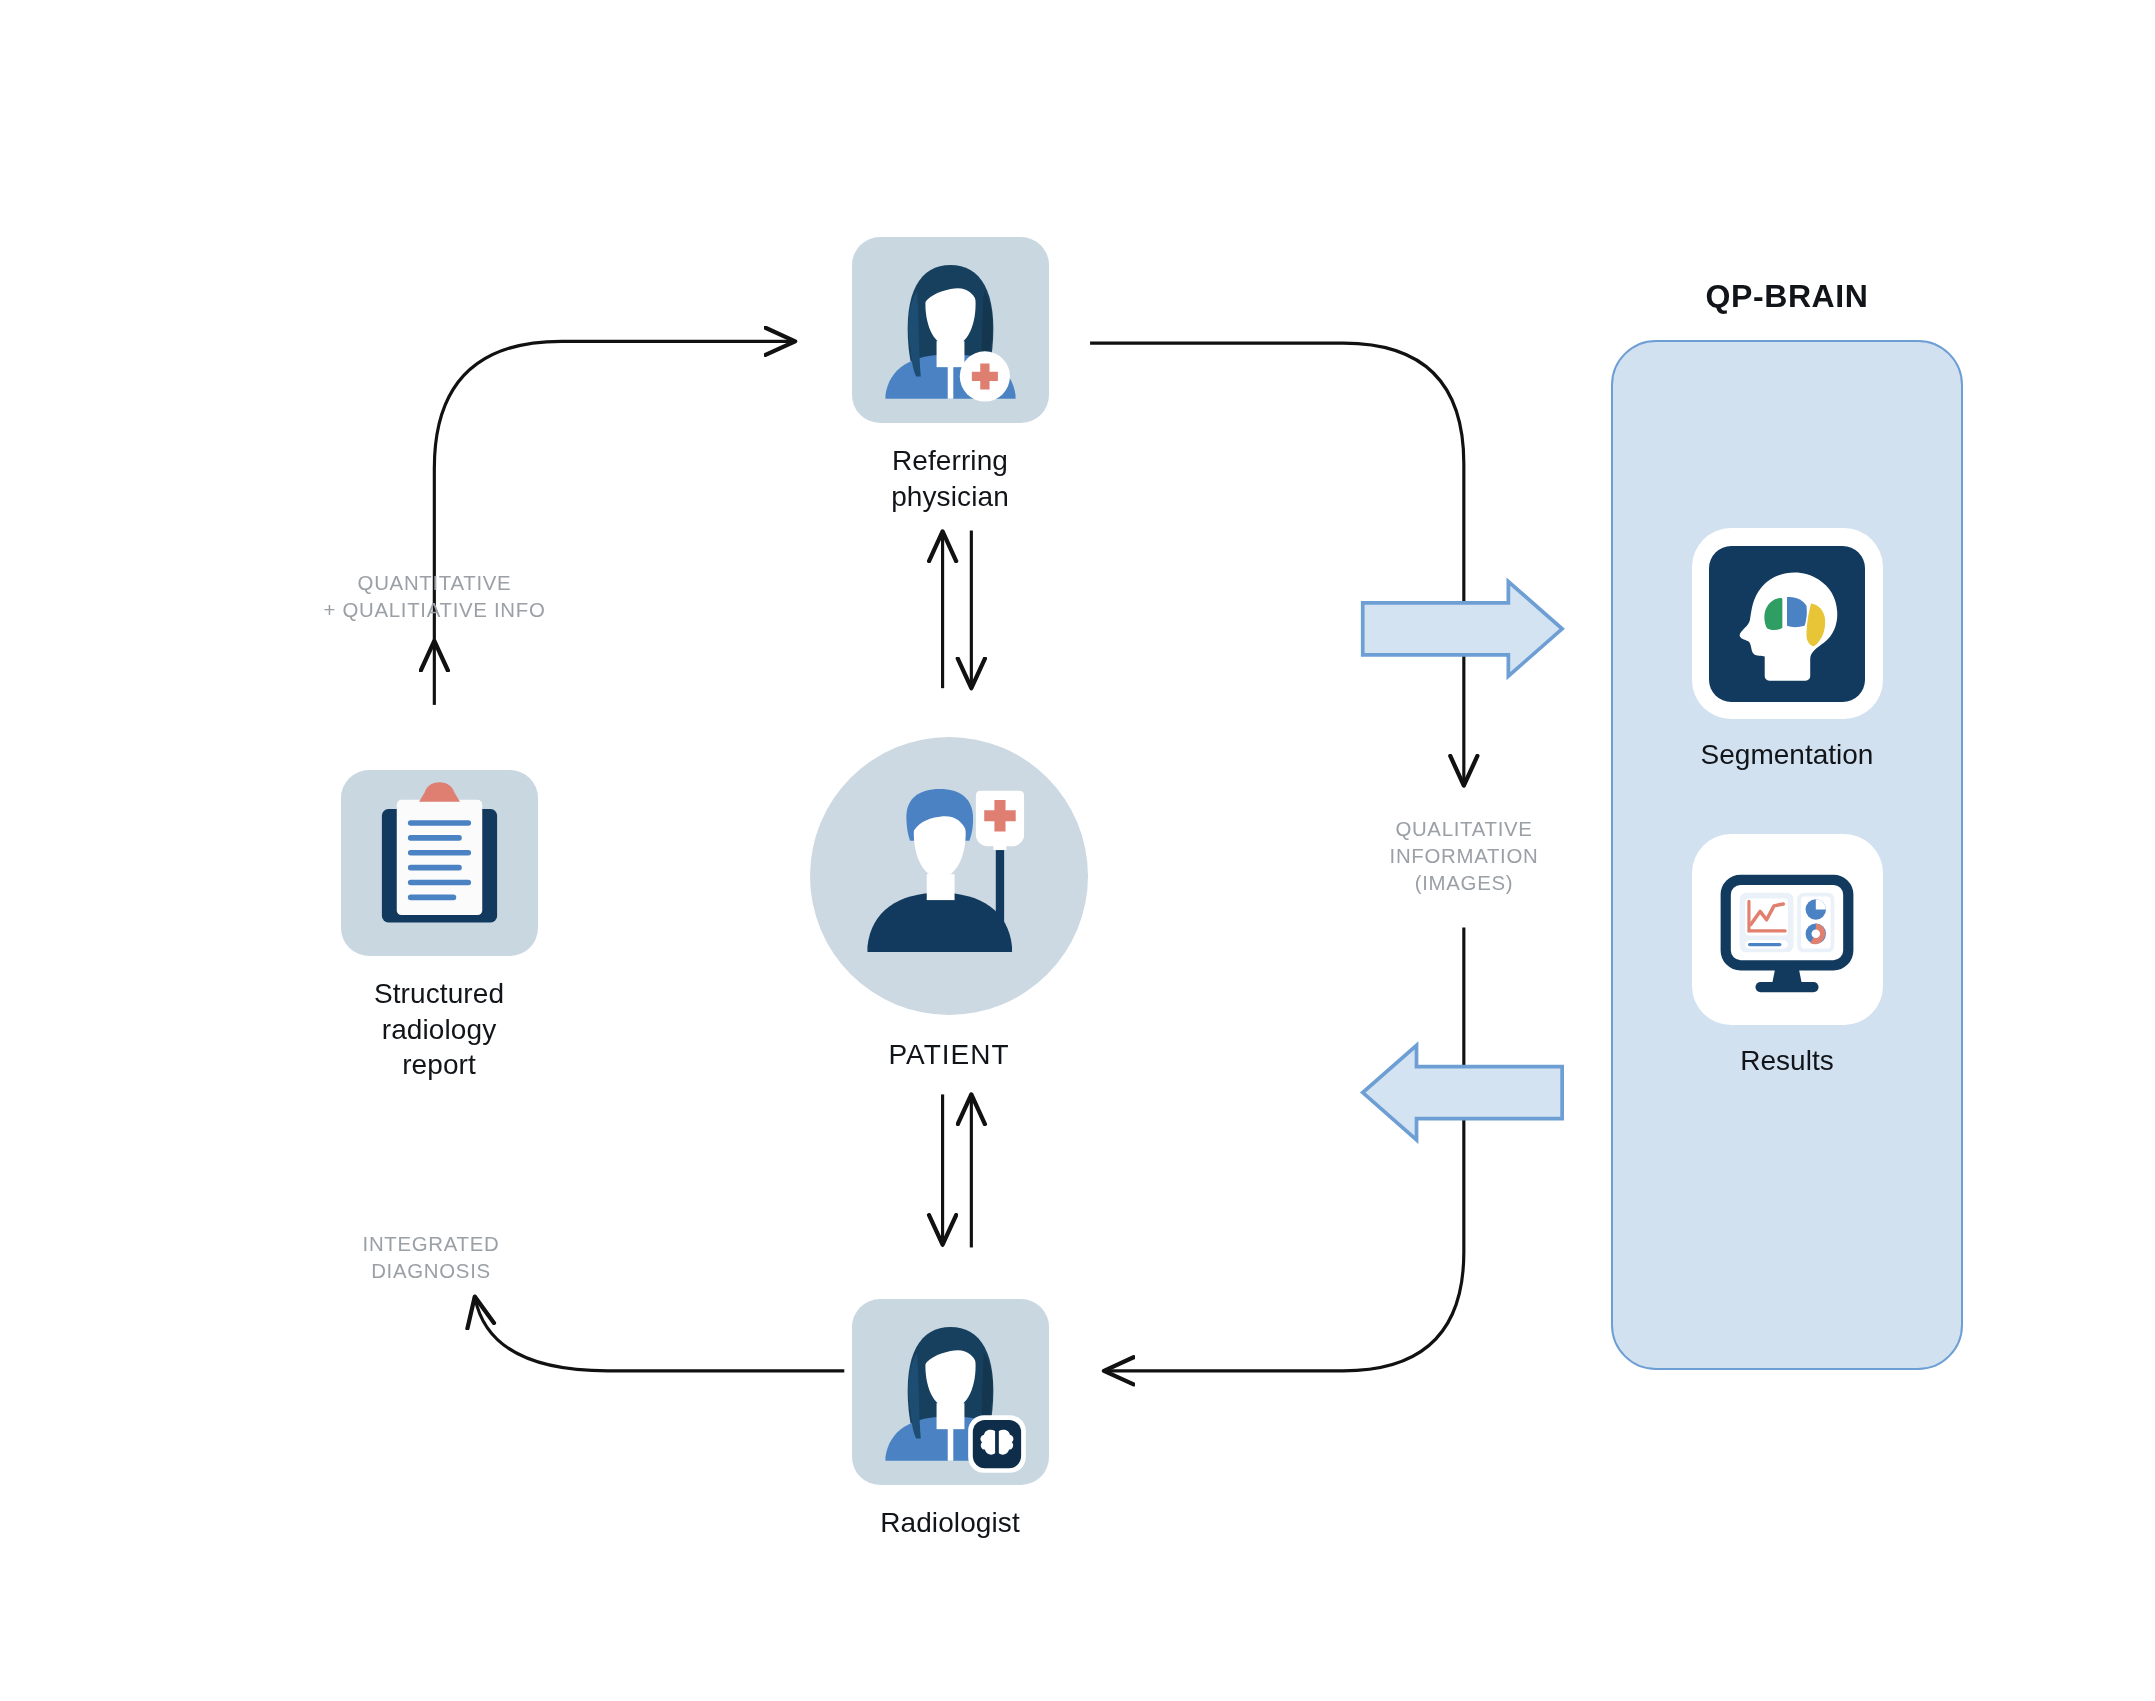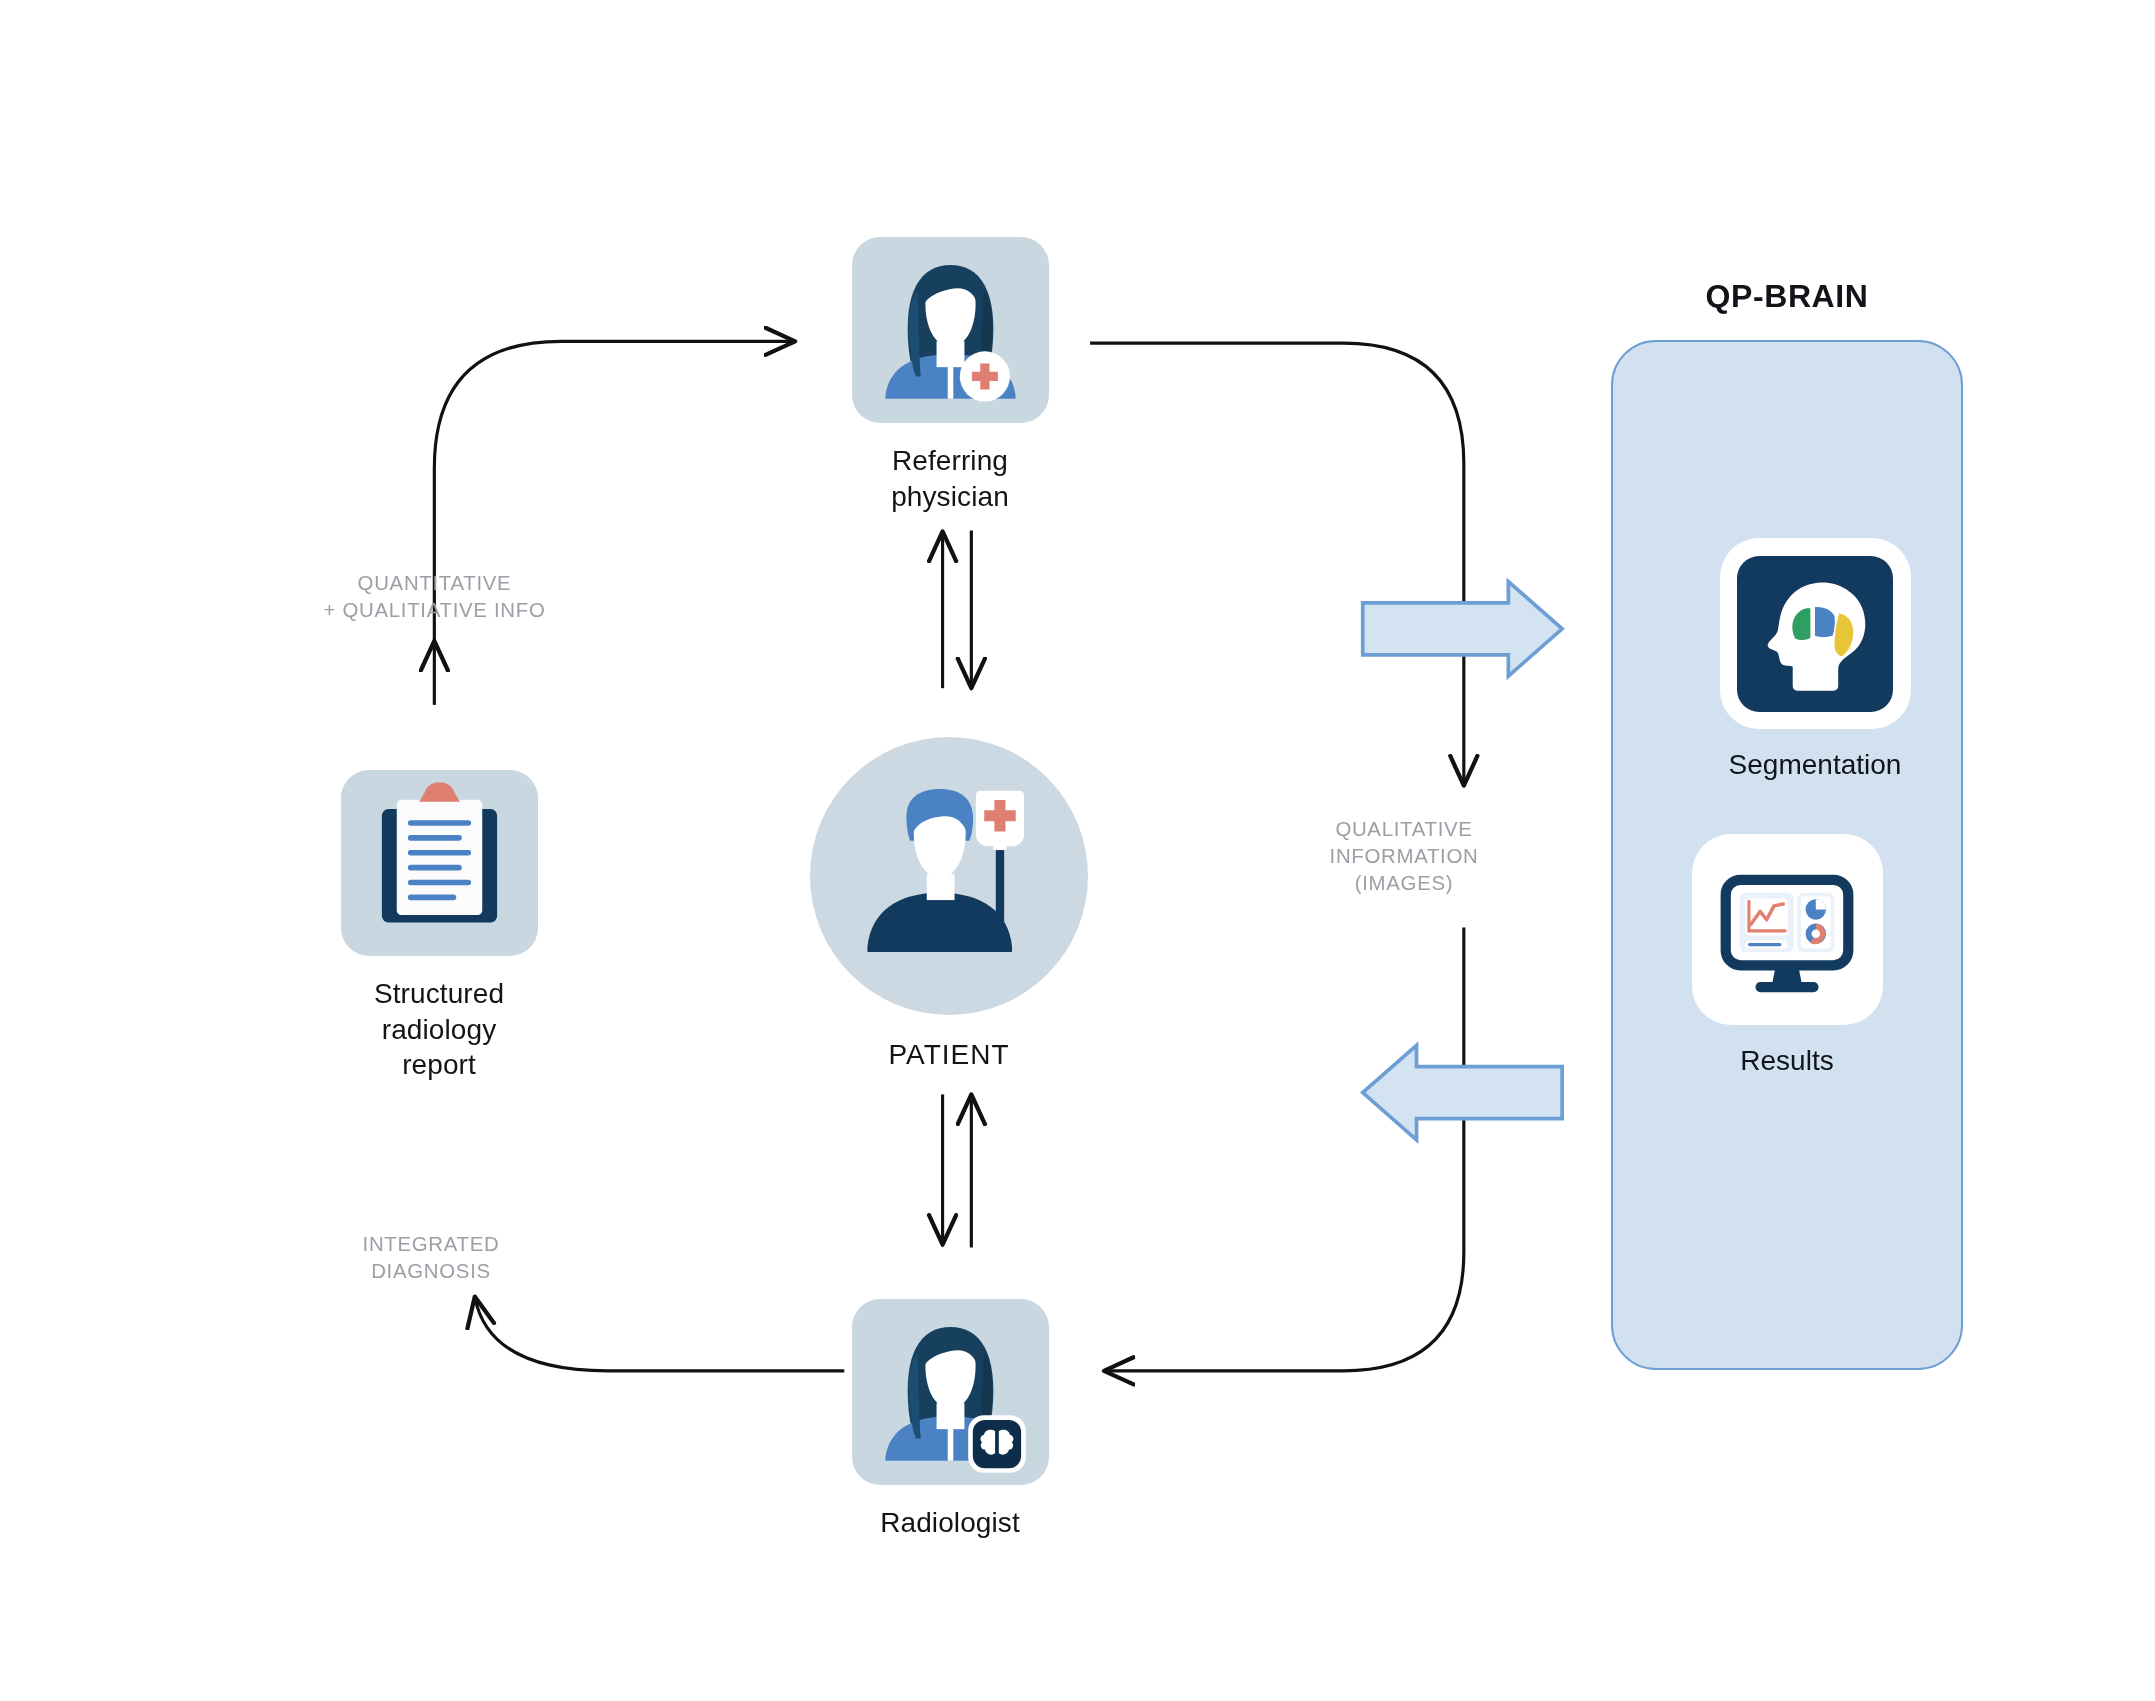--- a/index.html
+++ b/index.html
@@ -143,21 +143,21 @@
 
     <path d="M 1684,1150 L 1527,1150 L 1527,1127 L 1469,1178 L 1527,1229 L 1527,1206 L 1684,1206 Z" fill="#d4e3f2" stroke="#6e9fd4" stroke-width="4"></path>
   </svg>
 
   <div class="caption" style="left:249px; top:570px; width:371px;">QUANTITATIVE
 + QUALITIATIVE INFO</div>
 
   <div class="caption" style="left:264px; top:1220px; width:334px;margin-top:11px;">INTEGRATED
 DIAGNOSIS</div>
 
-  <div class="caption" style="left:1265px; top:816px; width:278px;">QUALITATIVE
+  <div class="caption" style="left:1325px; top:816px; width:278px;">QUALITATIVE
 INFORMATION
 (IMAGES)</div>
 
   <div class="node" style="left:810px; top:737px; width:278px;">
     <div class="tile circle" style="width:278px; height:278px;">
       <svg width="278" height="278" viewBox="0 0 300 300">
 
         <path d="M62,226 C66,188 95,168 140,168 C185,168 214,188 218,226 L218,232 L62,232 Z" fill="#123a5e"></path>
 
         <path d="M104,86 C104,66 118,56 140,56 C162,56 176,66 176,88 C176,100 174,106 172,112 L108,112 C106,106 104,98 104,86 Z" fill="#4a82c4"></path>
@@ -244,21 +244,21 @@
       </svg>
     </div>
     <div class="node-label" style="margin-top:20.4px;">Structured radiology
 report</div>
   </div>
 
   <div id="qp-title" style="left:1611px; top:278px; width:352px;">QP-BRAIN</div>
 
   <div id="qp-panel" style="left:1611px; top:340px; width:352px; height:1030px;">
 
-    <div class="qp-item" style="top:196px;padding-left:28px;">
+    <div class="qp-item" style="top:186px;">
       <div class="qp-card">
         <svg width="156" height="156" viewBox="0 0 168 168">
           <rect x="0" y="0" width="168" height="168" rx="24" fill="#123a5e"></rect>
 
           <path d="M118,36 C100,24 72,26 57,44 C46,57 46,70 44,80 C43,86 33,92 33,96 C33,100 40,101 43,103
                    C46,106 45,113 48,116 C51,119 57,118 60,119 L60,140 C60,143 62,145 65,145 L104,145
                    C107,145 109,143 109,140 L109,122 C109,114 116,110 124,104 C135,96 139,82 138,70
                    C137,55 130,44 118,36 Z" fill="#ffffff"></path>
 
           <path d="M78,56 C70,56 62,62 60,72 C59,78 60,85 63,89 C68,91 75,91 79,88 L79,57 Z" fill="#2e9e62"></path>

